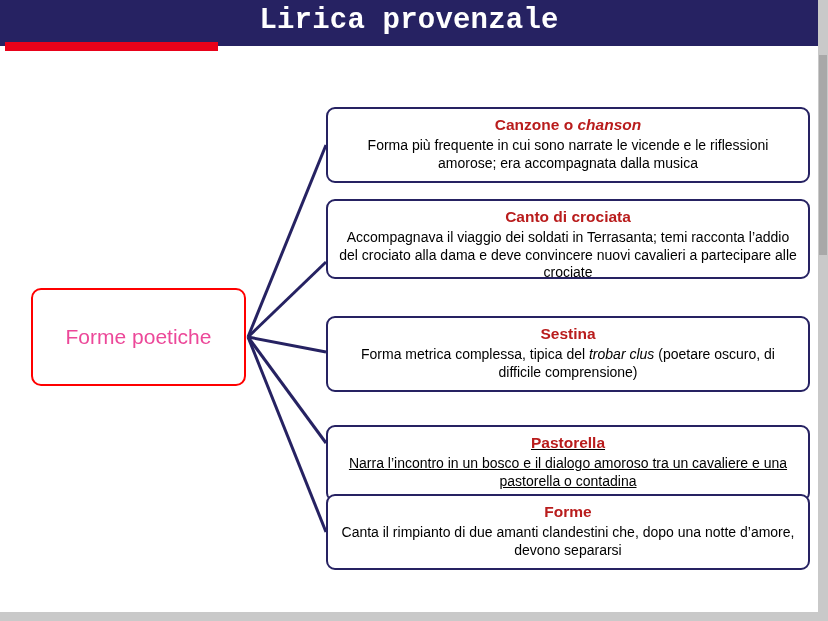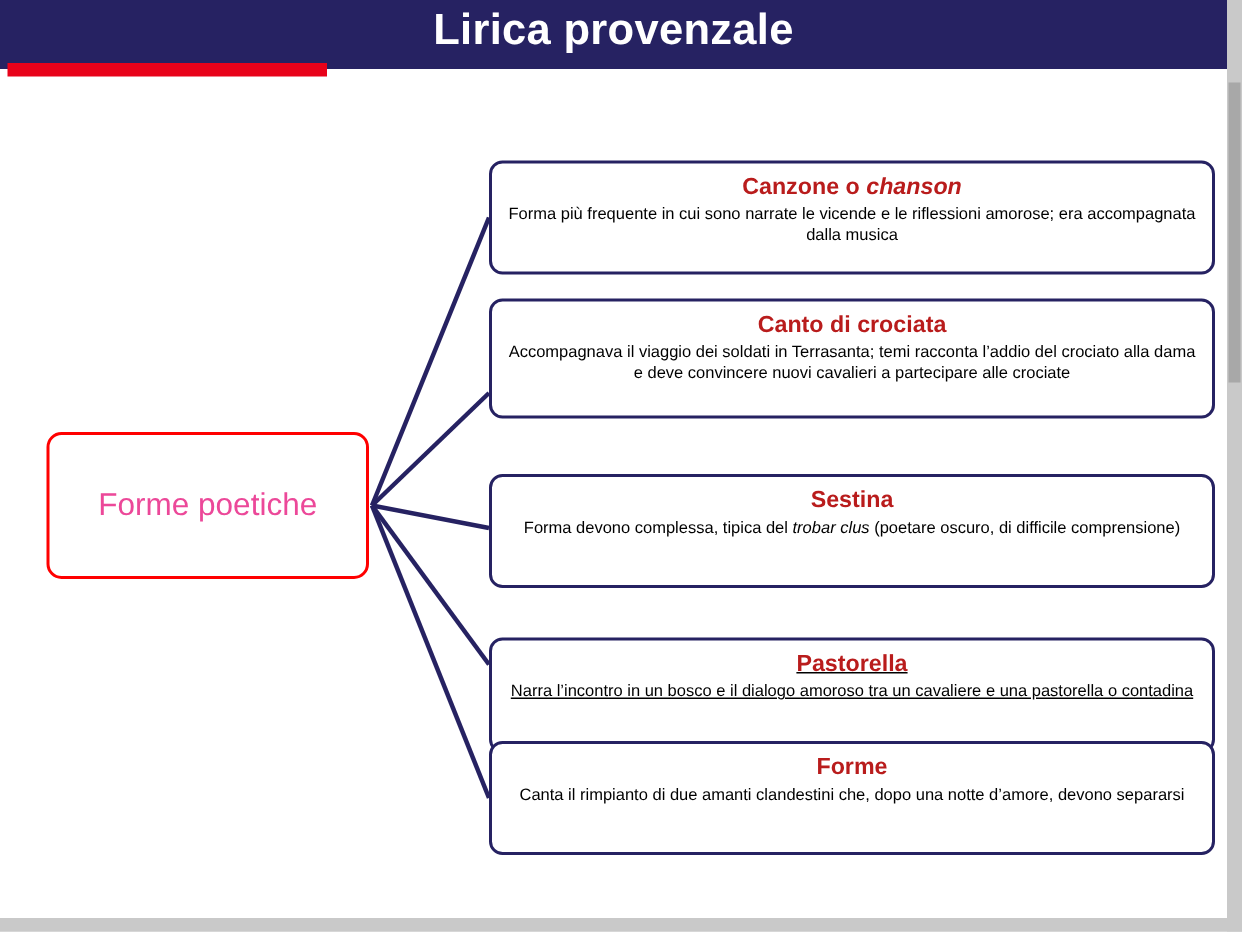--- a/index.html
+++ b/index.html
@@ -33,21 +33,21 @@
   #title-text {
     position: absolute;
     left: 0;
     top: 4px;
     width: 818px;
     text-align: center;
     color: #ffffff;
     font-size: 29px;
     font-weight: bold;
     letter-spacing: 0.2px;
-    font-family: Liberation Sans, sans-serif;
+    font-family: Liberation Mono, monospace;
   }
   #red-underline {
     position: absolute;
     left: 5px;
     top: 42px;
     width: 213px;
     height: 9px;
     background: #e8021a;
   }
   #right-edge {
@@ -117,21 +117,21 @@
   .branch-title {
     text-align: center;
     font-size: 15.5px;
     font-weight: bold;
     color: #b91c1c;
     line-height: 1.18;
     margin-bottom: 3px;
   }
   .branch-body {
     text-align: center;
-    font-size: 11px;
+    font-size: 14px;
     color: #000000;
     line-height: 1.25;
   }
   .it { font-style: italic; }
   .bi { font-style: italic; font-weight: bold; }
 
   #box-0 { left: 326px; top: 107px; width: 484px; height: 76px; }
   #box-1 { left: 326px; top: 199px; width: 484px; height: 80px; }
   #box-2 { left: 326px; top: 316px; width: 484px; height: 76px; }
   #box-3 { left: 326px; top: 425px; width: 484px; height: 77px; text-decoration: underline; }
@@ -164,21 +164,21 @@
     <div class="branch-body"><span>Forma più frequente in cui sono narrate le vicende e le riflessioni amorose; era accompagnata dalla musica</span><span class="it"></span><span></span></div>
   </div>
 
   <div id="box-1" class="branch-box">
     <div class="branch-title"><span>Canto di crociata</span><span class="bi"></span></div>
     <div class="branch-body"><span>Accompagnava il viaggio dei soldati in Terrasanta; temi racconta l’addio del crociato alla dama e deve convincere nuovi cavalieri a partecipare alle crociate</span><span class="it"></span><span></span></div>
   </div>
 
   <div id="box-2" class="branch-box">
     <div class="branch-title"><span>Sestina</span><span class="bi"></span></div>
-    <div class="branch-body"><span>Forma devono complessa, tipica del </span><span class="it">trobar clus</span><span> (poetare oscuro, di difficile comprensione)</span></div>
+    <div class="branch-body"><span>Forma metrica complessa, tipica del </span><span class="it">trobar clus</span><span> (poetare oscuro, di difficile comprensione)</span></div>
   </div>
 
   <div id="box-3" class="branch-box">
     <div class="branch-title"><span>Pastorella</span><span class="bi"></span></div>
     <div class="branch-body"><span>Narra l’incontro in un bosco e il dialogo amoroso tra un cavaliere e una pastorella o contadina</span><span class="it"></span><span></span></div>
   </div>
 
   <div id="box-4" class="branch-box">
     <div class="branch-title"><span>Forme</span><span class="bi"></span></div>
     <div class="branch-body"><span>Canta il rimpianto di due amanti clandestini che, dopo una notte d’amore, devono separarsi</span><span class="it"></span><span></span></div>

